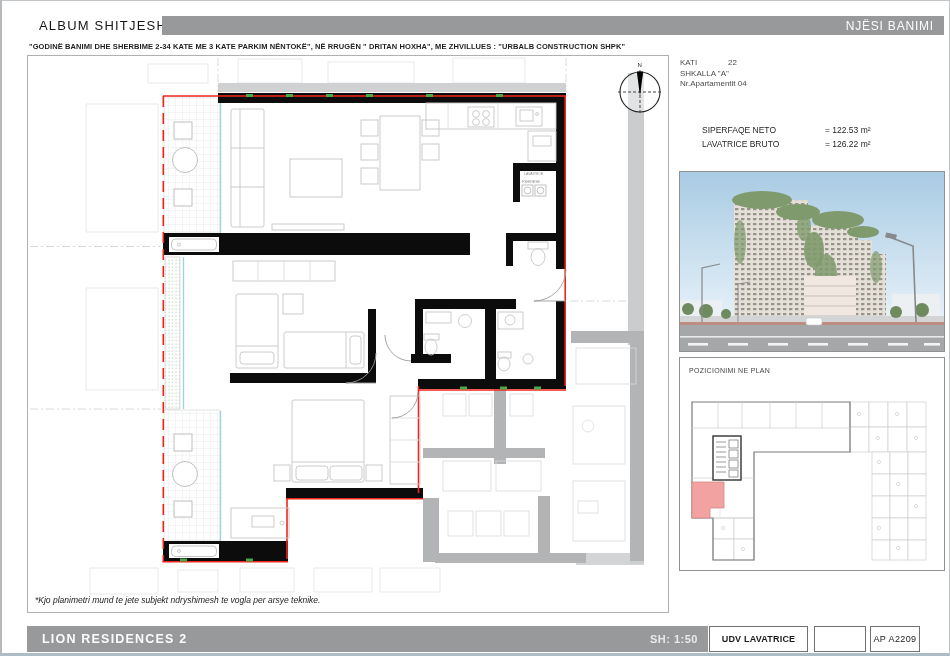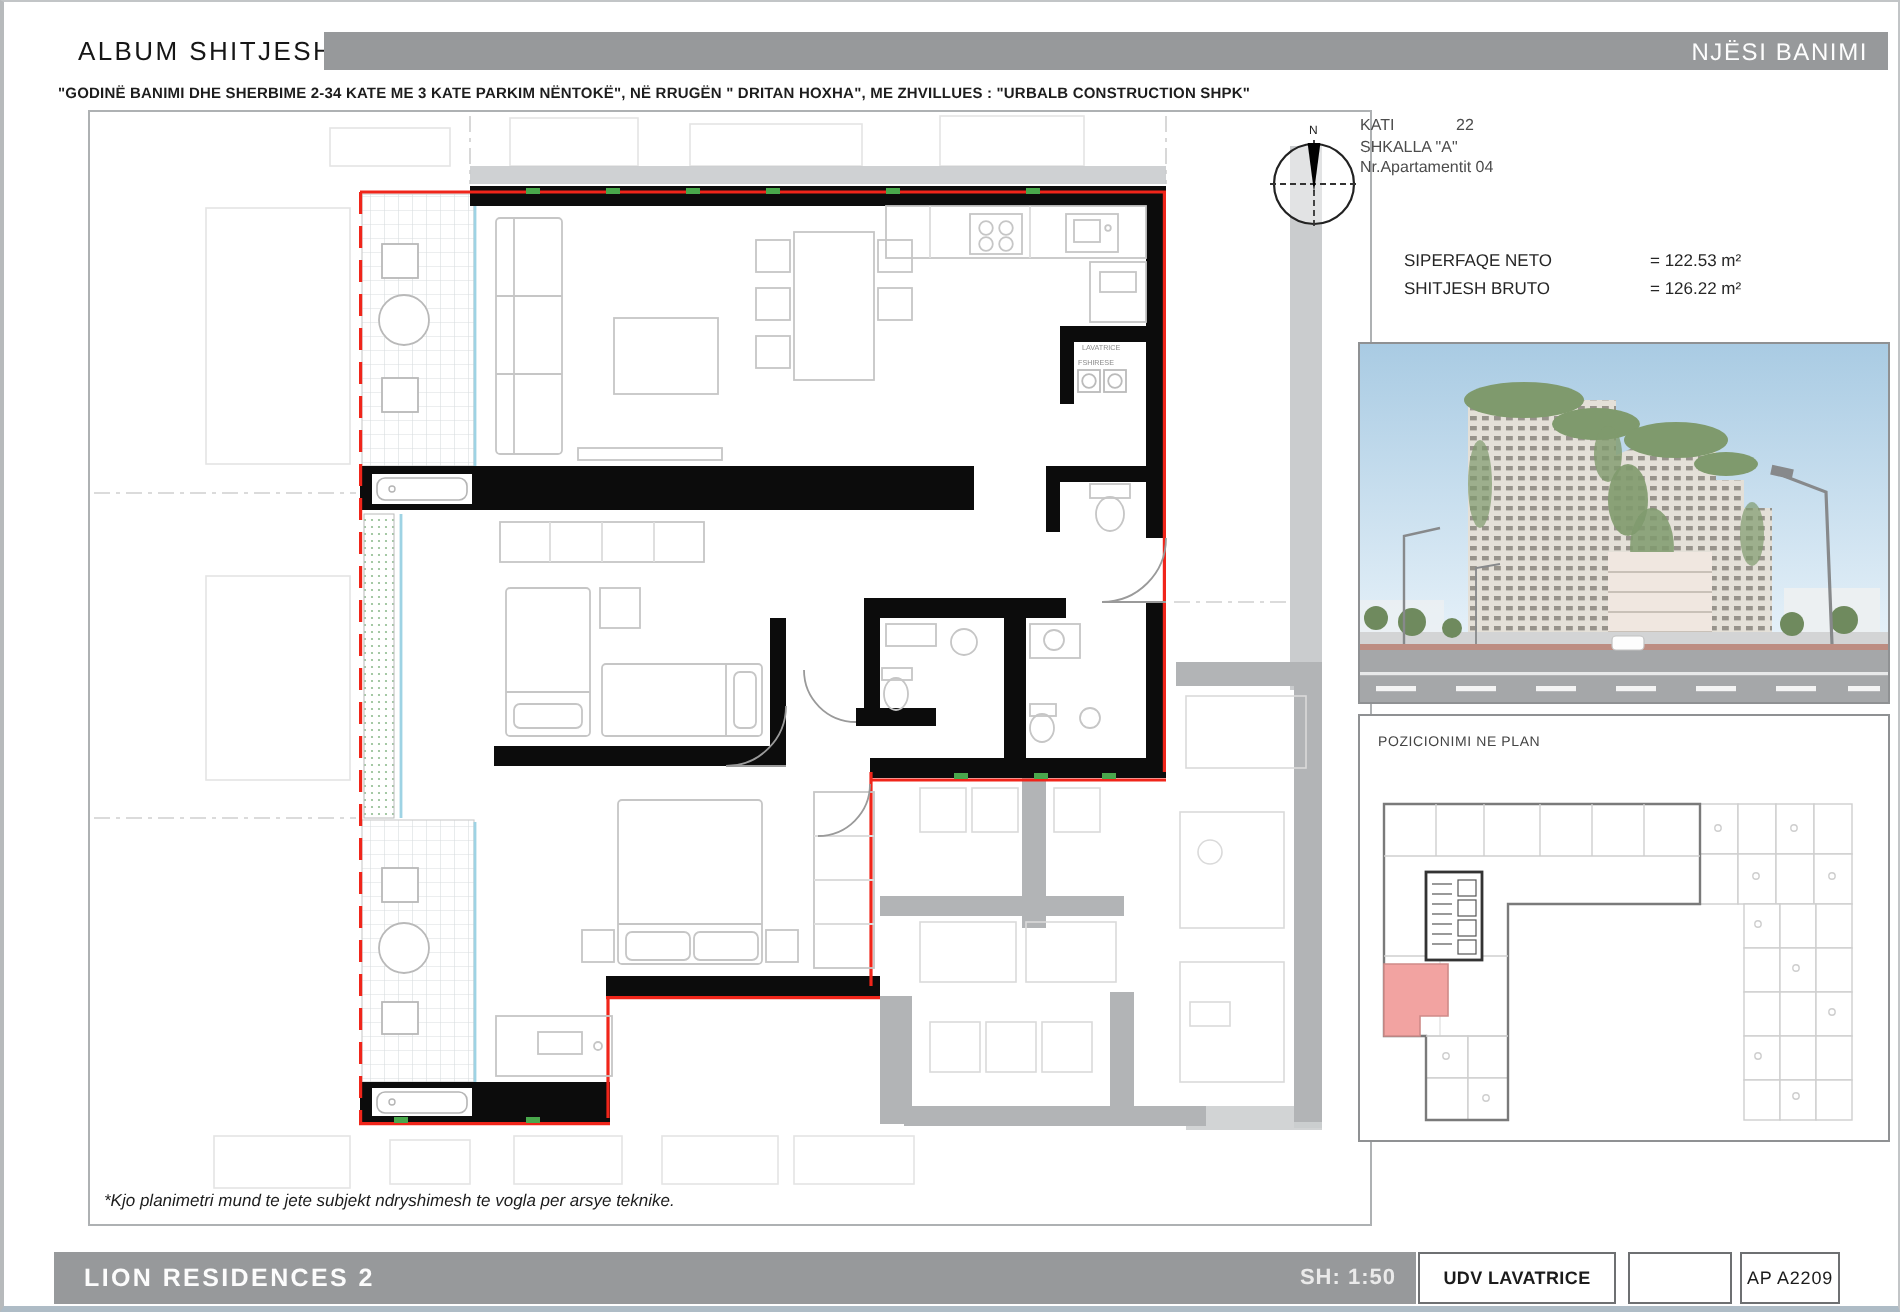--- a/index.html
+++ b/index.html
@@ -9,21 +9,21 @@
     font-family:"Liberation Sans",sans-serif;overflow:hidden;
     border:1px solid #c2c5c7;border-bottom:3px solid #aebcc6;border-left:2px solid #b7babc;
   }
   
   .album-title{position:absolute;left:37px;top:17px;font-size:13px;letter-spacing:1.2px;color:#161616;}
   .header-bar{position:absolute;left:160px;top:15px;width:782px;height:19px;background:#97999b;
     display:flex;align-items:center;justify-content:flex-end;padding-right:10px;}
   .header-bar span{color:#fdfdfd;font-size:12px;letter-spacing:.8px;}
   .subtitle{position:absolute;left:27px;top:41px;font-size:7.5px;font-weight:bold;color:#1d1d1d;letter-spacing:.1px;white-space:nowrap;}
   
-  .plan-box{position:absolute;left:42px;top:54px;width:642px;height:558px;border:1px solid #aeb1b3;background:#fff;}
+  .plan-box{position:absolute;left:25px;top:54px;width:642px;height:558px;border:1px solid #aeb1b3;background:#fff;}
   .plan-box svg{position:absolute;left:0;top:0;}
   .footnote{position:absolute;left:7px;bottom:7px;font-size:8.5px;font-style:italic;color:#1c1c1c;}
   
   .info-block{position:absolute;left:678px;top:57px;font-size:8px;color:#4c4c4c;line-height:10.5px;}
   .info-row{display:flex;}
   .info-row .lbl{width:48px;}
   .area-block{position:absolute;left:700px;top:123px;font-size:8.5px;color:#262626;line-height:13.5px;}
   .area-row{display:flex;}
   .area-row .lbl{width:123px;}
   .render-box{position:absolute;left:677px;top:170px;width:266px;height:181px;border:1px solid #8f9193;background:#dcecf6;}
@@ -304,21 +304,21 @@
     <div class="info-row">
         <span>Nr.Apartamentit  04</span>
       </div>
   </div>
   <div class="area-block">
     <div class="area-row">
       <span class="lbl">SIPERFAQE NETO</span>
       <span>= 122.53 m²</span>
     </div>
     <div class="area-row">
-      <span class="lbl">SHITJESH BRUTO</span>
+      <span class="lbl">LAVATRICE BRUTO</span>
       <span>= 126.22 m²</span>
     </div>
   </div>
 
   <div class="render-box">
     <svg width="264" height="179" viewBox="0 0 264 179">
       <defs>
         <linearGradient id="sky" x1="0" y1="0" x2="0" y2="1">
           <stop offset="0" stop-color="#a9cbe3"></stop>
             <stop offset="1" stop-color="#e9f3fa"></stop>

